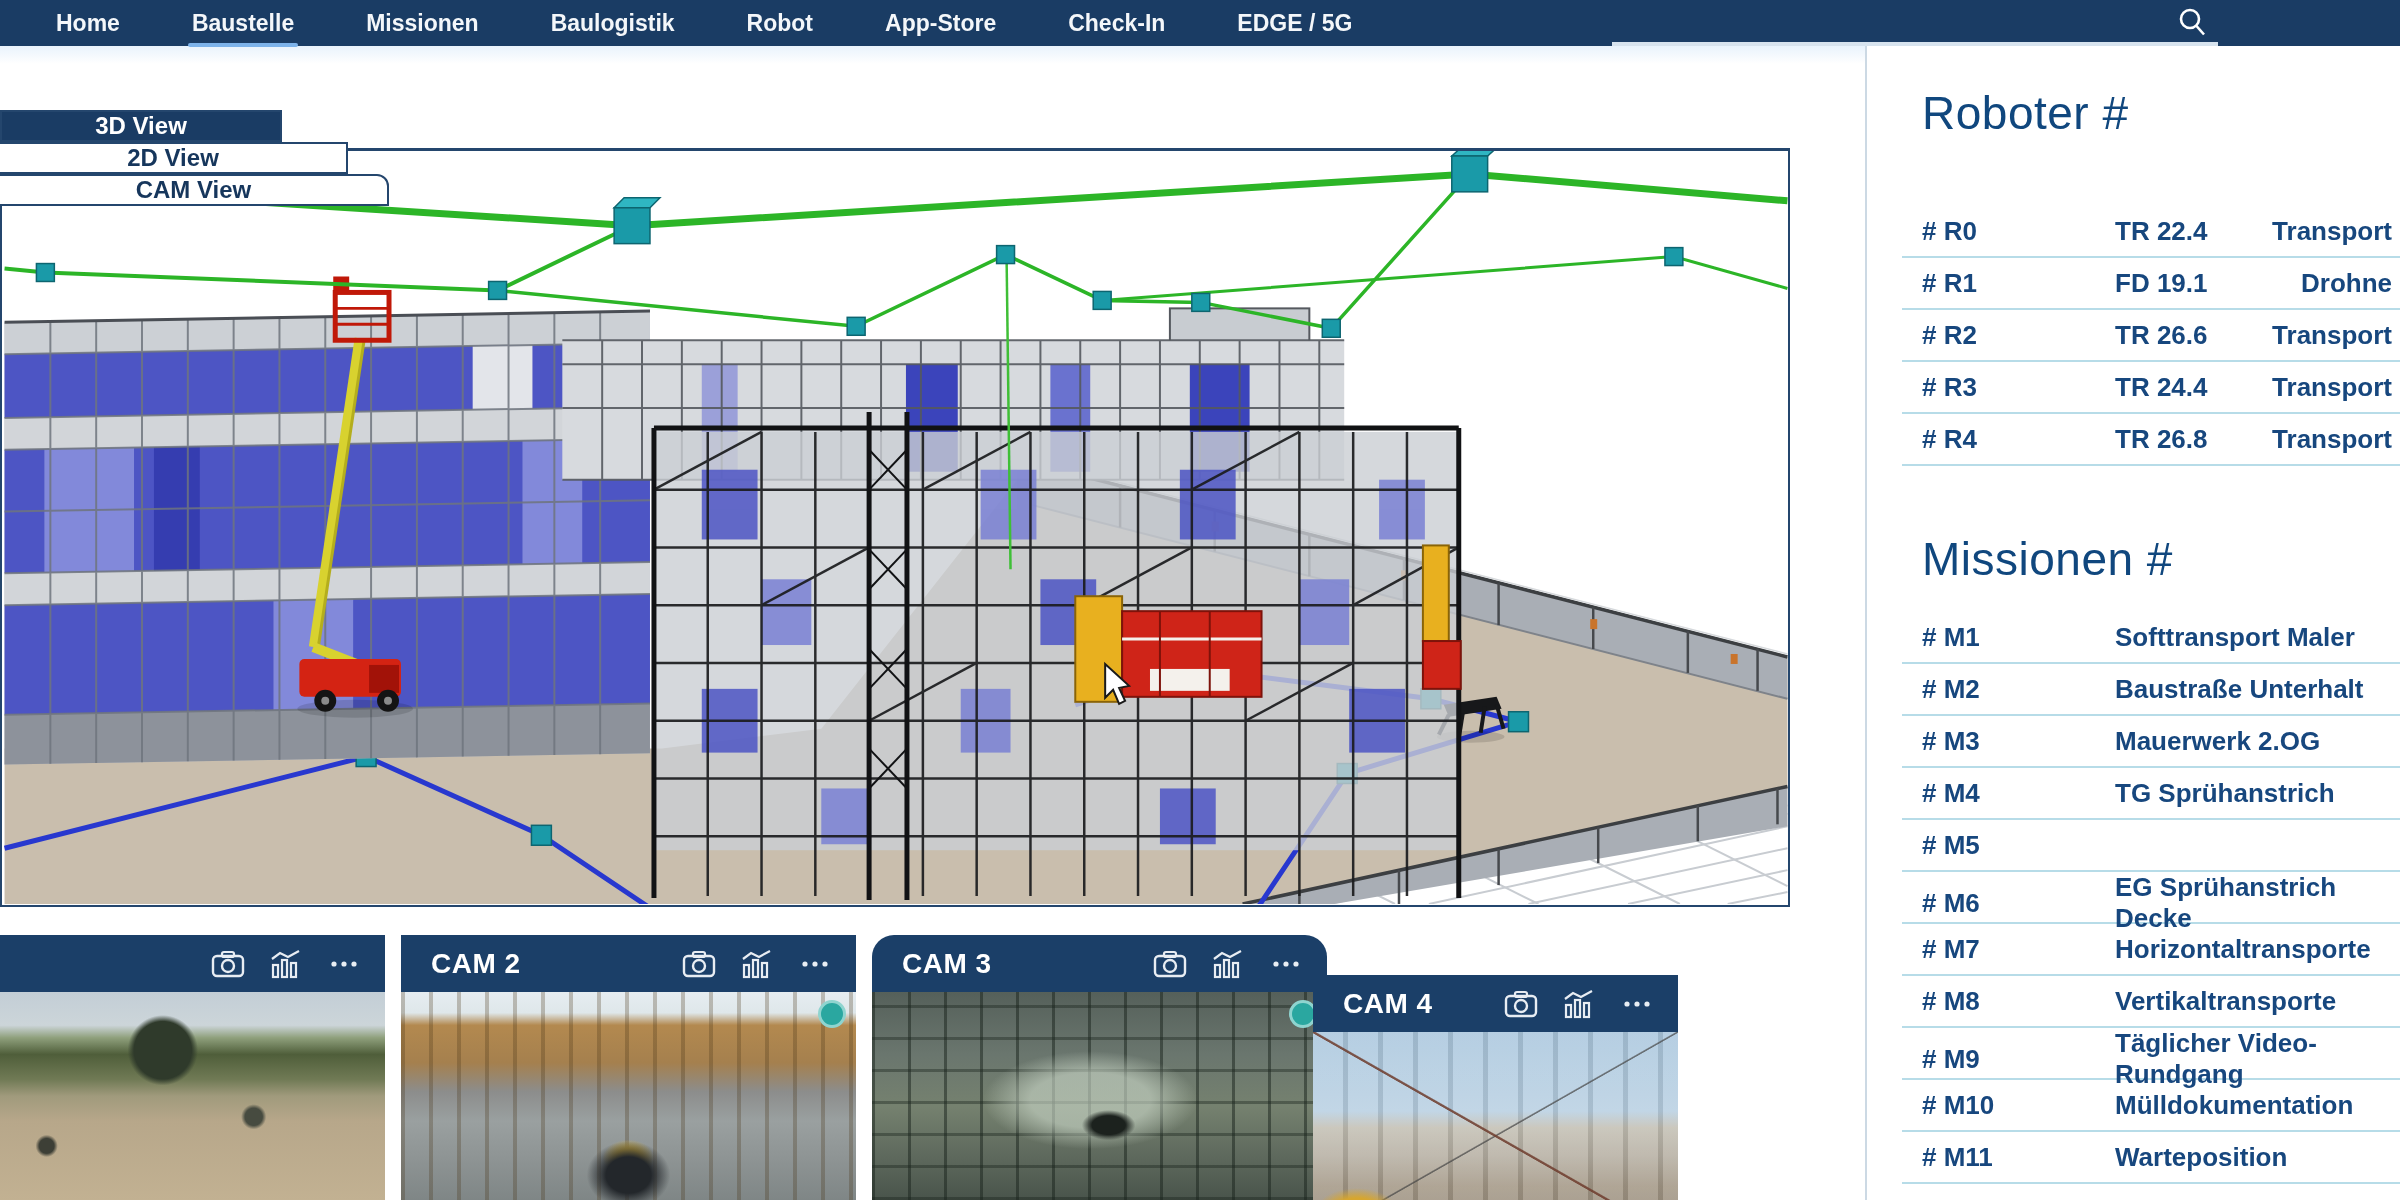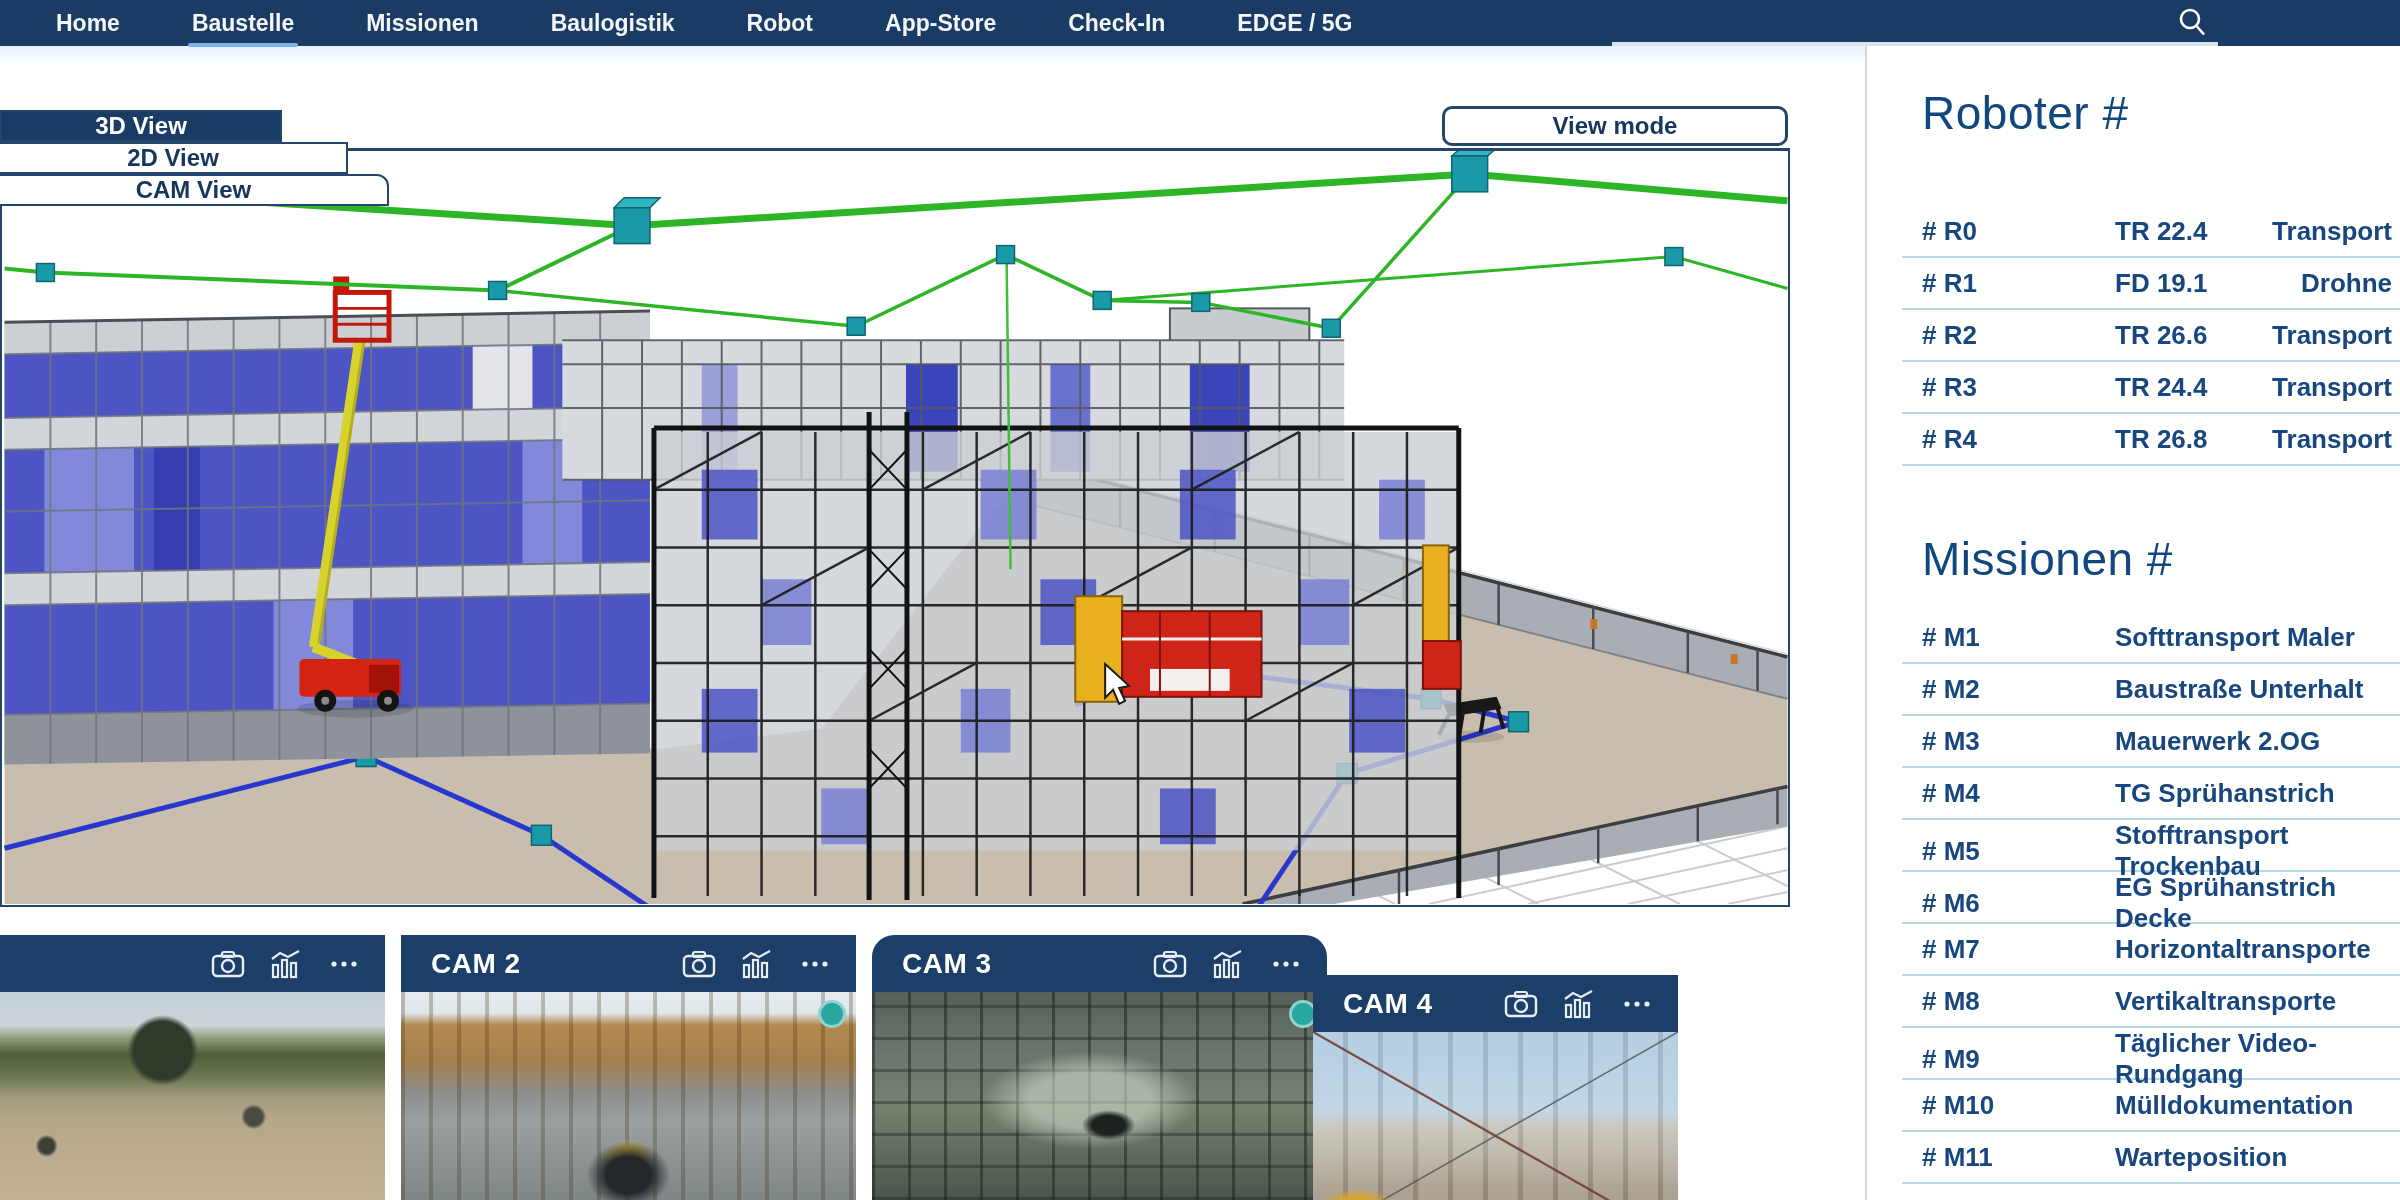--- a/index.html
+++ b/index.html
@@ -134,21 +134,20 @@
       </button>
 
       <button class="tab i1">
         <span>2D View</span>
       </button>
 
       <button class="tab i2">
         <span>CAM View</span>
       </button>
     </div>
-  <button class="viewmode-btn">View mode</button>
 </div>
 
 <div class="viewport">
   <svg width="1786" height="753" viewBox="0 0 1788 756">
 
     <g>
       <polygon points="0,600 660,600 820,580 1030,313 1790,508 1790,641 1243,756 0,756" fill="#c9bead"></polygon>
       <polygon points="1243,756 1790,638 1790,756" fill="#ffffff"></polygon>
 
       <g stroke="#c8ccd1" stroke-width="2">
@@ -575,21 +574,20 @@
         <span class="cell-name">Mauerwerk 2.OG</span>
       </div>
 
       <div class="row mission i3">
         <span class="cell-id"># M4</span>
         <span class="cell-name">TG Sprühanstrich</span>
       </div>
 
       <div class="row mission i4">
         <span class="cell-id"># M5</span>
-        <span class="cell-name">Stofftransport Trockenbau</span>
       </div>
 
       <div class="row mission i5">
         <span class="cell-id"># M6</span>
         <span class="cell-name">EG Sprühanstrich Decke</span>
       </div>
 
       <div class="row mission i6">
         <span class="cell-id"># M7</span>
         <span class="cell-name">Horizontaltransporte</span>

